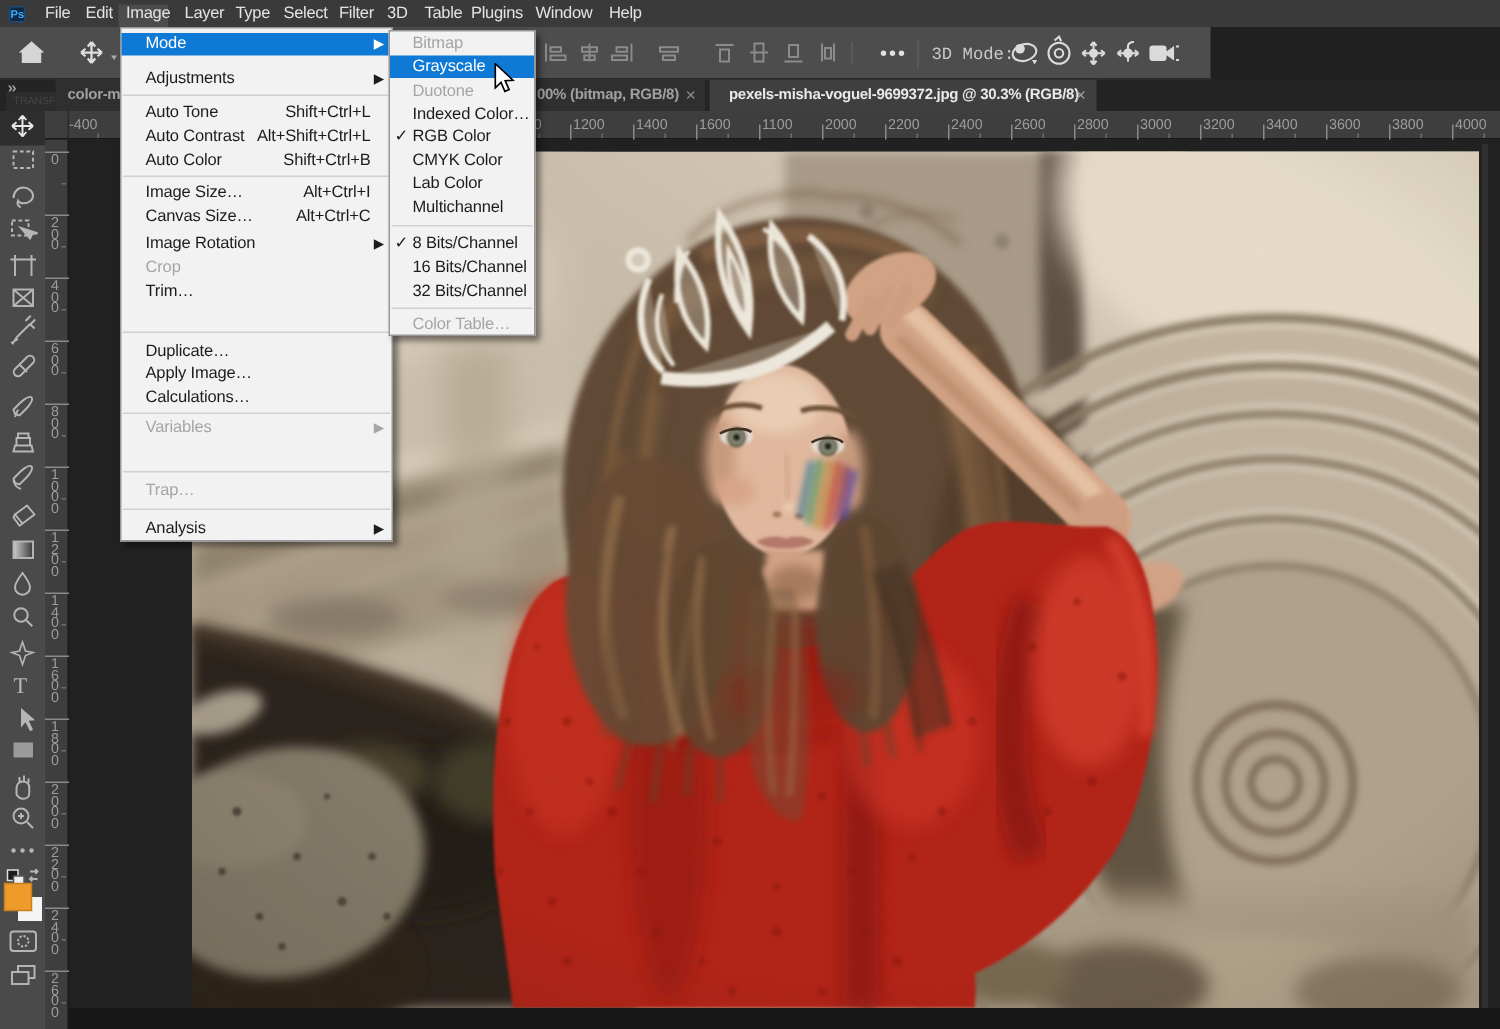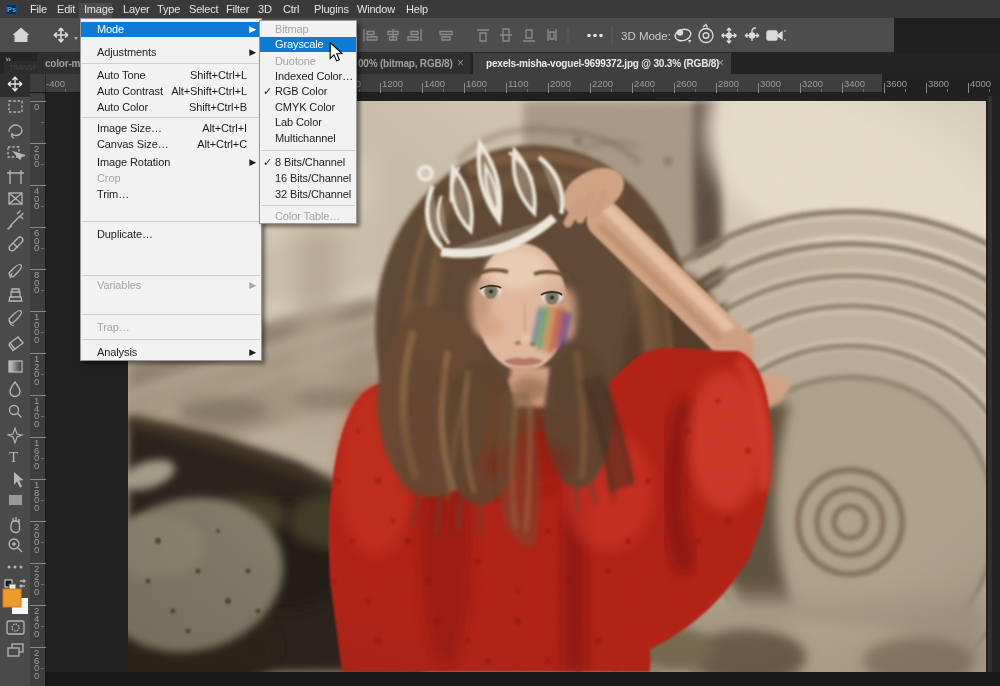--- a/index.html
+++ b/index.html
@@ -8,28 +8,28 @@
   .abs { position:absolute; }
   
   #menubar { left:0; top:0; width:1000px; height:18px; background:#3a3a3b; z-index:30; }
   #menubar .mi { position:absolute; top:0; height:36px; line-height:19px;
     color:#e3e3e3; font-size:11px; letter-spacing:-0.2px; }
   #pslogo { position:absolute; left:6px; top:4px; width:11px; height:11px;
     background:#0d2b45; border:1px solid #1b4a72; border-radius:2px; color:#39abff; font-size:7.5px; font-weight:bold;
     text-align:center; line-height:10px; }
   #imghl { position:absolute; left:79px; top:3px; width:33px; height:15px; background:#4c4c4c; }
   
-  #optbar { left:0; top:18px; width:894px; height:35px; background:#4d4d4e;
-    border-bottom:1px solid #282828; z-index:29; }
+  #optbar { left:0; top:18px; width:807px; height:35px; background:#4d4d4e;
+    border-bottom:1px solid #282828; z-index:29;font-family:Liberation Mono, monospace; }
   
   #tabrow { left:0; top:53px; width:1000px; height:21px; background:#242424; z-index:5; }
   .tab { position:absolute; top:0; height:21px; font-size:10px; font-weight:bold;
     letter-spacing:-0.2px; line-height:21px; white-space:nowrap; overflow:hidden; }
   
-  #hruler { left:30px; top:74px; width:852px; height:19px; background:#3e3e3e;
+  #hruler { left:30px; top:74px; width:970px; height:19px; background:#3e3e3e;
     border-bottom:1px solid #191919; z-index:5; }
   #vruler { left:30px; top:93px; width:16px; height:593px; background:#3e3e3e;
     border-right:1px solid #191919; z-index:5; }
   .rl { position:absolute; color:#9c9c9c; font-size:9.5px; }
   .tick { position:absolute; background:#8a8a8a; width:1px; }
   .mtick { position:absolute; background:#6e6e6e; width:1px; height:3px; }
   
   #toolcol { left:0; top:74px; width:30px; height:612px; background:#4a4a4b; z-index:6; }
   
   #paste { left:30px; top:93px; width:970px; height:579px; background:#212121; z-index:1; }
@@ -574,21 +574,21 @@
   <div id="pslogo">Ps</div>
   <div id="imghl"></div>
   <span class="mi" style="left:30px">File</span>
   <span class="mi" style="left:57px">Edit</span>
   <span class="mi" style="left:84px">Image</span>
   <span class="mi" style="left:123px">Layer</span>
   <span class="mi" style="left:157px">Type</span>
   <span class="mi" style="left:189px">Select</span>
   <span class="mi" style="left:226px">Filter</span>
   <span class="mi" style="left:258px">3D</span>
-  <span class="mi" style="left:283px">Ctrl</span>
+  <span class="mi" style="left:283px">Table</span>
   <span class="mi" style="left:314px">Plugins</span>
   <span class="mi" style="left:357px">Window</span>
   <span class="mi" style="left:406px">Help</span>
 </div>
 
 <div class="menu" id="mainmenu">
   <div class="item hl" style="top:3px;height:15px;line-height:15px">
       <span class="lbl">Mode</span>
       <span class="arr">▶</span>
     </div>
@@ -625,20 +625,26 @@
   <div class="item dis" style="top:151px">
       <span class="lbl">Crop</span>
     </div>
   <div class="item" style="top:167px">
       <span class="lbl">Trim…</span>
     </div>
   <div class="sep" style="top:202px"></div>
   <div class="item" style="top:207px">
       <span class="lbl">Duplicate…</span>
     </div>
+  <div class="item" style="top:222px">
+      <span class="lbl">Apply Image…</span>
+    </div>
+  <div class="item" style="top:238px">
+      <span class="lbl">Calculations…</span>
+    </div>
   <div class="sep" style="top:256px"></div>
   <div class="item dis" style="top:258px">
       <span class="lbl">Variables</span>
       <span class="arr">▶</span>
     </div>
   <div class="sep" style="top:295px"></div>
   <div class="item dis" style="top:300px">
       <span class="lbl">Trap…</span>
     </div>
   <div class="sep" style="top:320px"></div>

